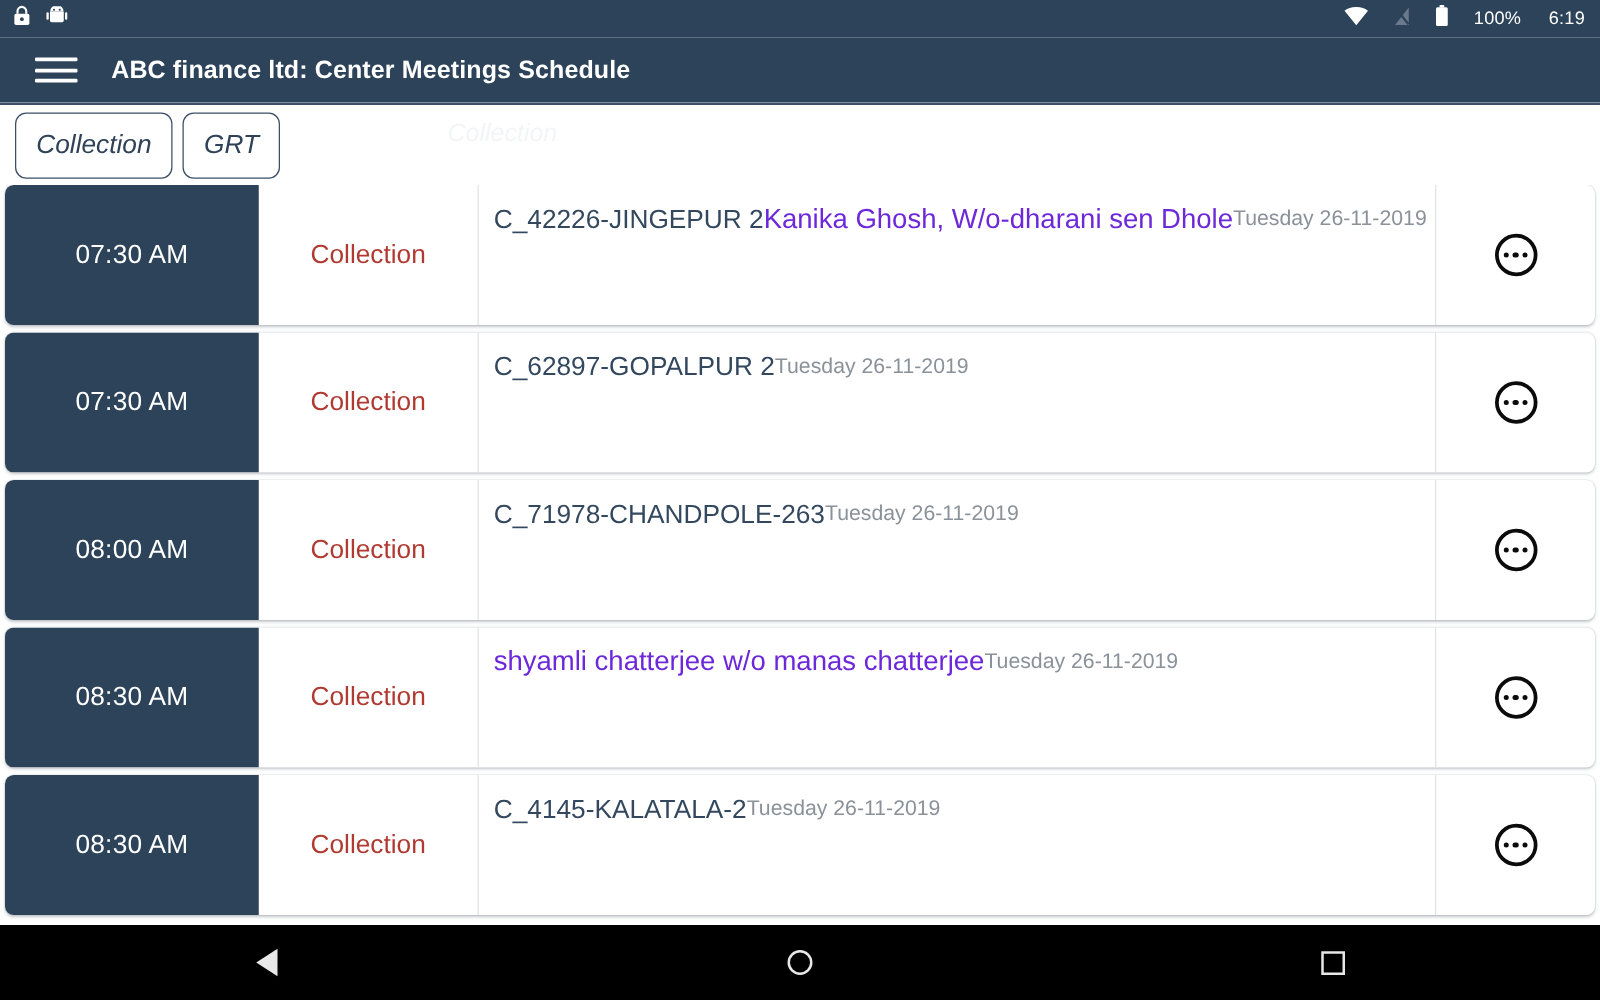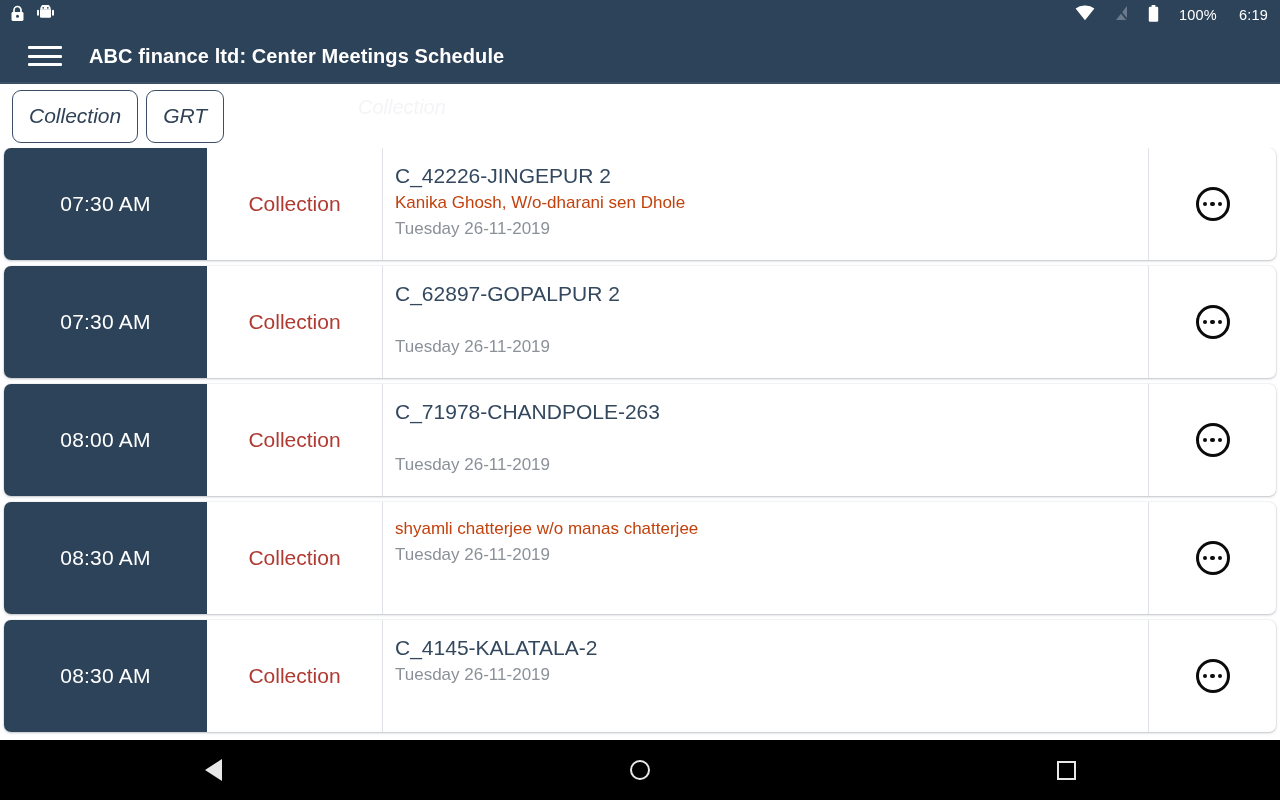--- a/index.html
+++ b/index.html
@@ -176,33 +176,33 @@
     font-size: 21px;
     border-right: 1px solid #dfe3e8;
     box-sizing: border-box;
   }
   .cell-detail {
     flex: 1 1 auto;
     padding: 14px 0 0 12px;
     box-sizing: border-box;
     min-width: 0;
     display: flex;
-    flex-direction: column;
+    flex-direction: row;
   }
   .detail-title {
     font-size: 21px;
     color: #33485e;
     line-height: 28px;
     white-space: nowrap;
     overflow: hidden;
     text-overflow: ellipsis;
   }
   .detail-sub {
-    font-size: 17px;
-    color: #c2410c;
+    font-size: 22px;
+    color: #6d28d9;
     line-height: 26px;
     min-height: 26px;
     white-space: nowrap;
     overflow: hidden;
     text-overflow: ellipsis;
   }
   .detail-date {
     font-size: 17px;
     color: #8b9199;
     line-height: 26px;

